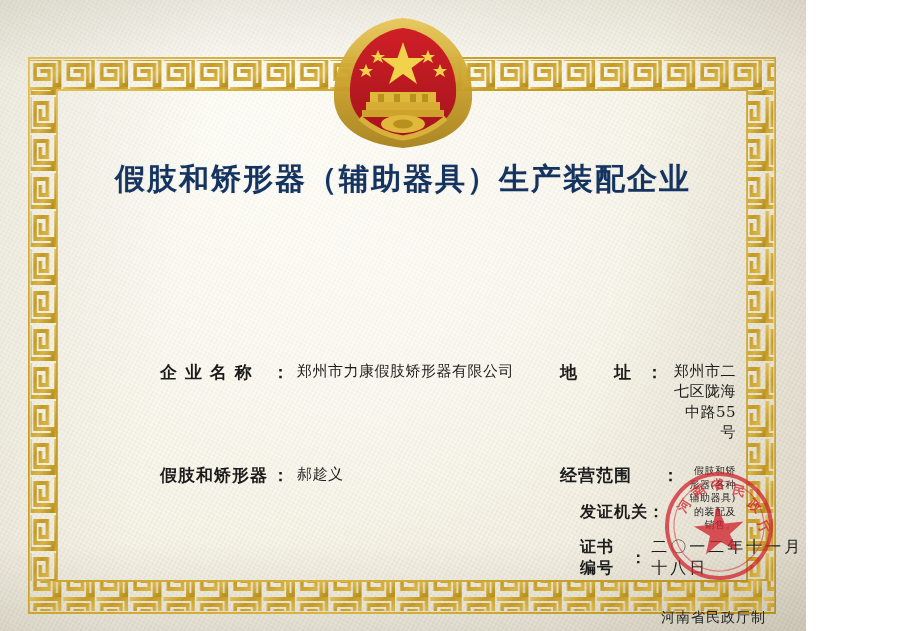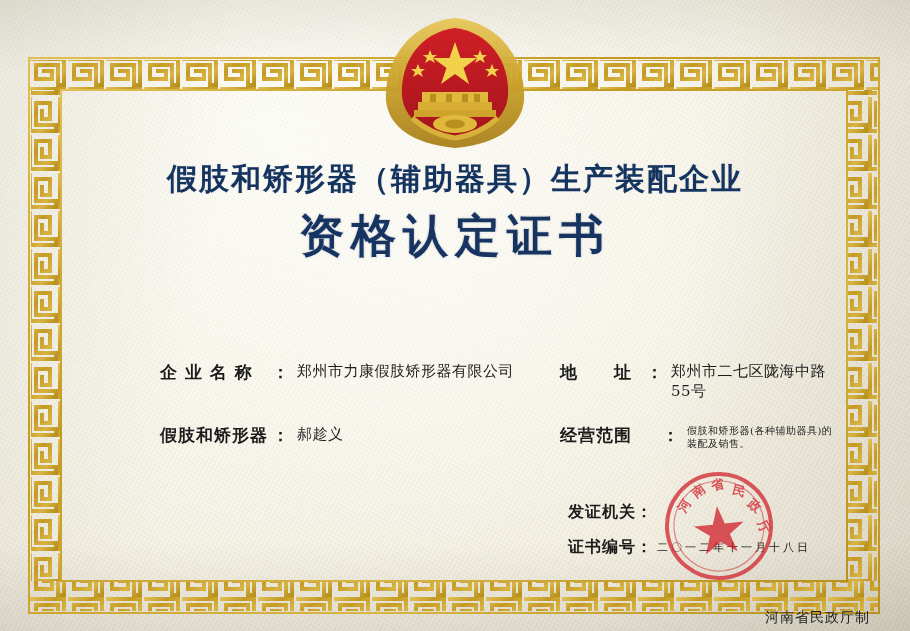--- a/index.html
+++ b/index.html
@@ -9,21 +9,21 @@
   }
   body {
     width: 910px;
     height: 631px;
     overflow: hidden;
     font-family: "DejaVu Sans", "Liberation Sans", sans-serif;
   }
 
   #certificate {
     position: relative;
-    width: 910px;
+    width: 806px;
     height: 631px;
     background:
       radial-gradient(ellipse at 30% 20%, #fdfcf5 0%, #f7f4e8 45%, #efeadb 75%, #e6e0cf 100%);
     overflow: hidden;
     text-decoration: underline;
   }
 
   
   #certificate::before {
     content: "";
@@ -161,43 +161,44 @@
     flex: 0 0 auto;
     font-size: 17px;
     color: #1b1b1b;
   }
   .f-value {
     font-family: "DejaVu Serif", "Liberation Serif", serif;
     font-size: 15px;
     color: #1d1d1d;
     letter-spacing: 0.5px;
     line-height: 1.35;
+    text-align: right;
   }
   .f-value.small { font-size: 10px; }
 
   
   .issuer {
     position: absolute;
-    left: 568px;
+    left: 580px;
     top: 502px;
     z-index: 5;
   }
   .issuer .row2 {
     display: flex;
     align-items: center;
     margin-bottom: 14px;
     font-family: "DejaVu Serif", "Liberation Serif", serif;
     font-size: 16px;
     font-weight: bold;
     color: #1b1b1b;
     letter-spacing: 1px;
   }
   .issuer .ivalue {
     font-weight: normal;
-    font-size: 11px;
+    font-size: 16px;
     letter-spacing: 3px;
     margin-left: 4px;
   }
 
   
   .seal {
     position: absolute;
     left: 663px;
     top: 470px;
     width: 112px;
@@ -296,21 +297,20 @@
 
       <ellipse cx="95" cy="118" rx="22" ry="9" fill="#e0b83c"></ellipse>
       <ellipse cx="95" cy="118" rx="10" ry="4.5" fill="#b8901d"></ellipse>
 
       <path d="M52 112 C66 124 80 130 95 132 C110 130 124 124 138 112" fill="none" stroke="#d9b03a" stroke-width="5"></path>
     </svg>
   </div>
 
   <div class="title-block">
     <div class="title-main">假肢和矫形器（辅助器具）生产装配企业</div>
-    <div class="title-sub">资格认定证书</div>
   </div>
 
 
   <div class="fields">
 
     <div class="row">
       <div class="col-left">
         <span class="f-label w4">企 业 名 称</span>
         <span class="colon">：</span>
         <span class="f-value">郑州市力康假肢矫形器有限公司</span>

